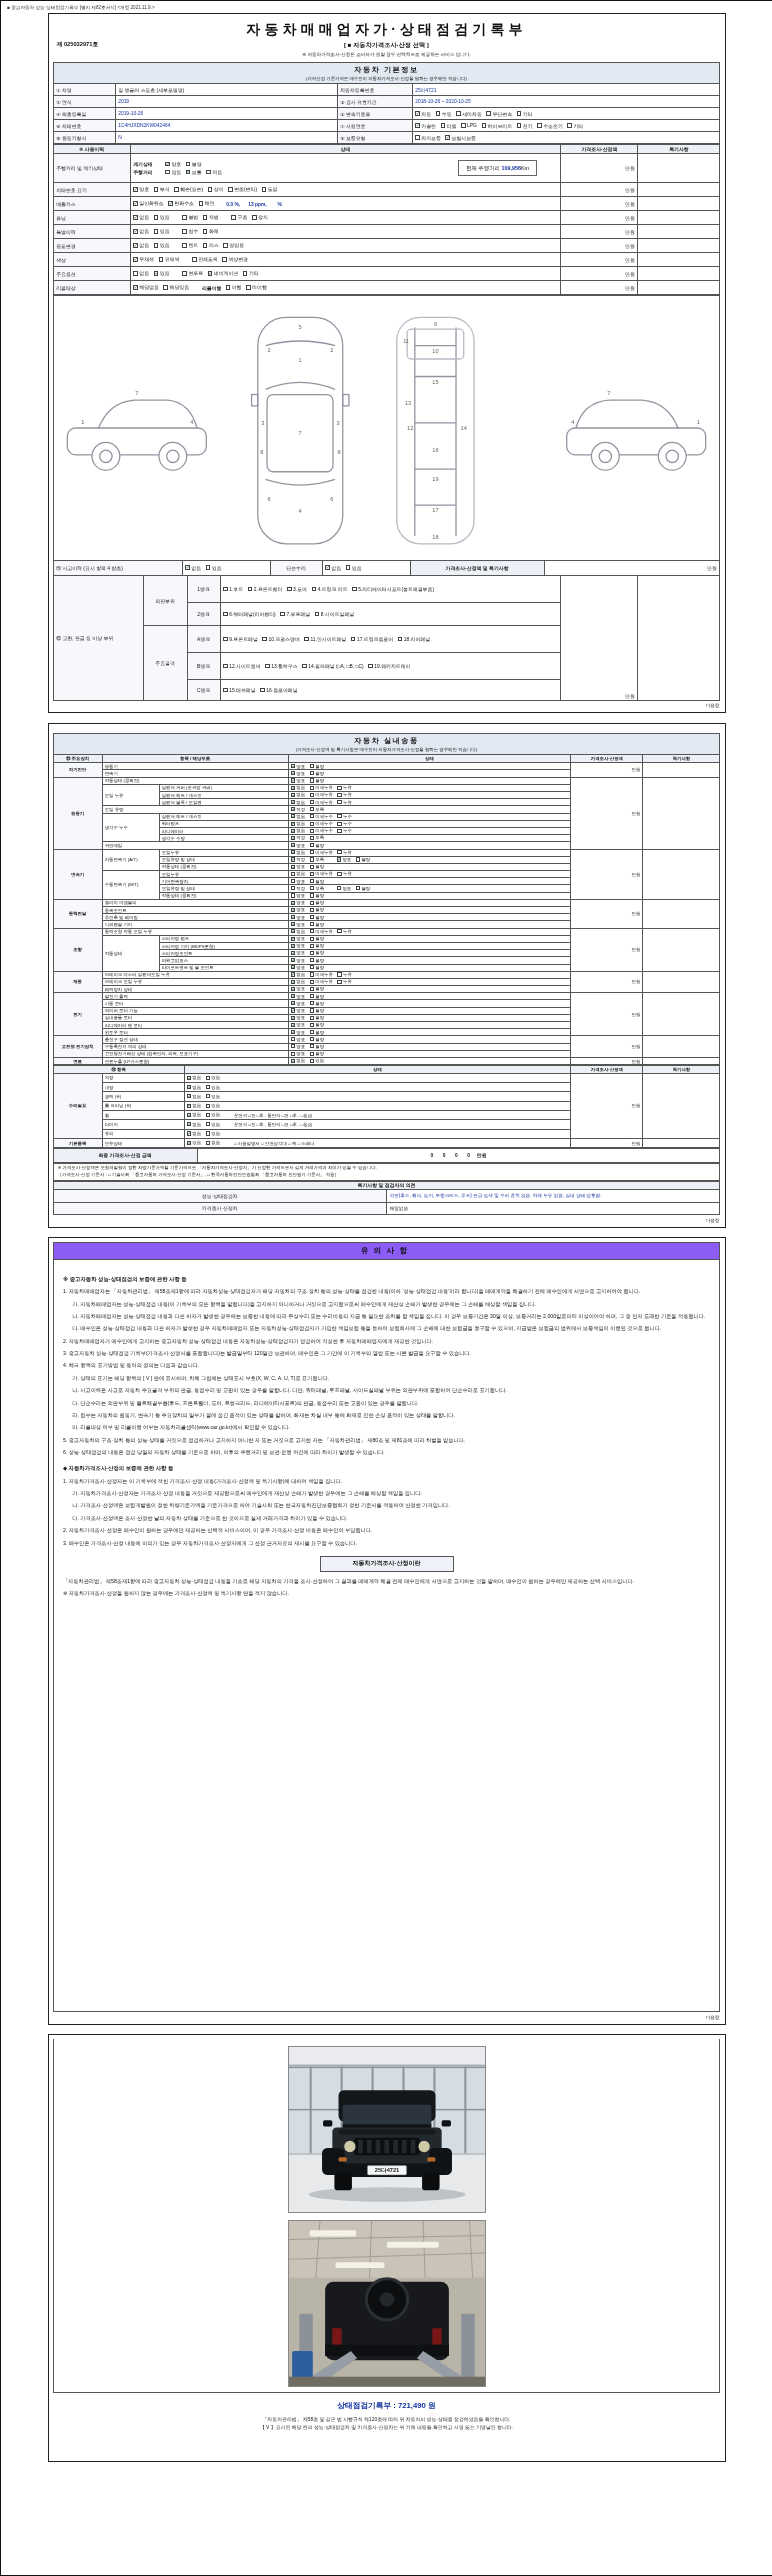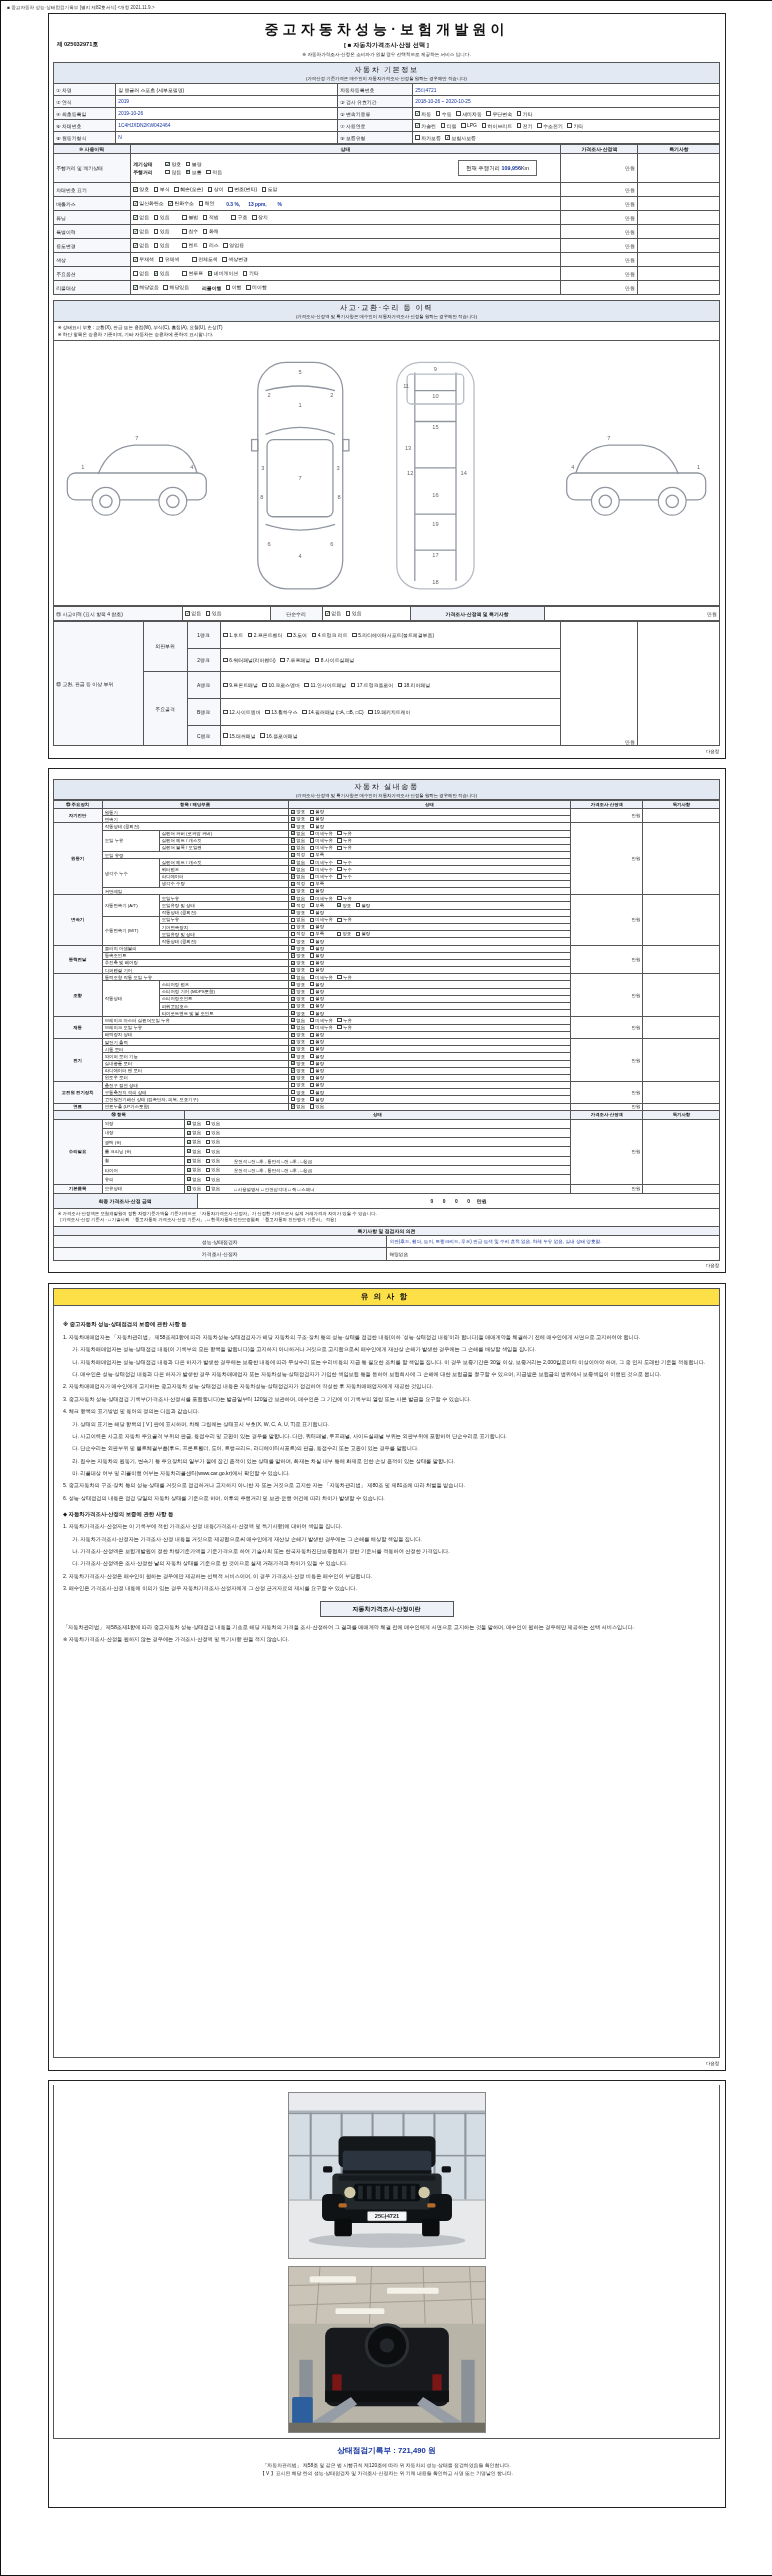--- a/index.html
+++ b/index.html
@@ -6,21 +6,21 @@
   html,body{background:#fff}
   body{width:773px;font-family:"Liberation Sans","DejaVu Sans",sans-serif;color:#111}
   .sheet{width:773px;min-height:2576px;border:1px solid #111;background:#fff;padding:2.1px 0 15.5px;position:relative}
   .topnote{font-size:4.6px;color:#333;padding:1.5px 6.2px 3.1px}
   .block{width:678px;margin:0 auto 9.3px;border:1px solid #222;background:#fff;padding:4.1px;position:relative}
   h1.title{text-align:center;font-size:14px;font-weight:700;letter-spacing:4.1px;margin-top:3.1px}
   .sub{text-align:center;font-size:6.2px;font-weight:700;margin-top:2.6px}
   .subnote{text-align:center;font-size:4.6px;margin-top:1.5px;color:#222}
   .docno{position:absolute;left:8.2px;top:27px;font-size:5.7px;font-weight:700}
   .secbar{background:#e3e9f2;border:0.5px solid #555;padding:2.1px 0 1.5px;margin-top:5.2px}
-  .secbar .t{text-align:center;font-size:7.2px;font-weight:400;letter-spacing:1.5px}
+  .secbar .t{text-align:center;font-size:7.2px;font-weight:700;letter-spacing:1.5px}
   .secbar .n{text-align:center;font-size:4.4px;margin-top:1px}
   table.frm{width:100%;border-collapse:collapse;table-layout:fixed;margin-top:-0.5px;background:#fff}
   .frm td{border:0.5px solid #555;font-size:4.9px;padding:0.5px 2.6px;vertical-align:middle;word-break:keep-all;overflow:hidden}
   .hd{background:#edf1f7;text-align:center;font-weight:700}
   .lab{background:#f6f8fb}
   .dev{background:#f6f8fb;text-align:center;font-weight:700}
   .cat{font-size:4.4px}
   .price{text-align:right;color:#222}
   .blue{color:#1534a0}
   .legendbox{border:0.5px solid #555;margin-top:-0.5px;padding:1.5px 4.1px;background:#fff}
@@ -33,42 +33,42 @@
   .small .cb{width:4.1px;height:4.1px}
   .small .cb.on::after{font-size:5.2px;top:-2.1px}
   .gsep{display:inline-block;width:8.2px}
   .vals{margin-left:7.2px;white-space:pre;font-weight:700}
   .mil{display:flex;justify-content:space-between;align-items:center}
   .mline{margin:1.5px 0}
   .inlab{display:inline-block;min-width:28px;font-weight:700;margin-right:4.1px}
   .curbox{border:0.5px solid #666;padding:3.1px 7.2px;font-size:5.4px;margin-right:20.6px;background:#fff;white-space:nowrap}
   .items{display:flex;flex-wrap:wrap;row-gap:1.5px}
   .nextpage{text-align:right;font-size:4.6px;padding:2.6px 1px 0;color:#222}
-  .noticeTitle{border:0.5px solid #555;background:#fde047;text-align:center;font-size:7.7px;font-weight:700;letter-spacing:5.2px;padding:3.1px 0}
+  .noticeTitle{border:0.5px solid #555;background:#8b5cf6;text-align:center;font-size:7.7px;font-weight:700;letter-spacing:5.2px;padding:3.1px 0}
   .ntxt{border:0.5px solid #555;border-top:none;padding:7.2px 9.3px 10.3px;min-height:752px}
   .ntxt p{font-size:5.2px;line-height:8.8px;margin:3.6px 0;color:#151515}
   .ntxt p.nb{font-weight:700;font-size:5.4px;margin-top:7.2px}
   .ntxt p.ind1{margin-left:9.3px}
   .defbox{border:0.5px solid #555;width:134px;margin:8.2px auto 5.2px;text-align:center;font-weight:700;font-size:6px;padding:2.6px 0;background:#eef2f8}
   .photowrap{display:flex;flex-direction:column;align-items:center;gap:7.2px;padding:7.2px 0 5.2px;border:0.5px solid #555;border-top:none;margin-top:-0.5px}
   .photo{border:0.5px solid #888;line-height:0}
   .premium{text-align:center;color:#1534a0;font-weight:700;font-size:7.7px;margin:7.2px 0 5.2px}
   .signline{text-align:center;font-size:4.9px;margin:2.6px 0;color:#222}
   .signspace{height:24px}
   svg text{font-family:"Liberation Sans","DejaVu Sans",sans-serif}
 </style>
 </head>
 <body>
 
 <div class="sheet">
   <div class="topnote">■ 중고자동차 성능·상태점검기록부 [별지 제82호서식] &lt;개정 2021.11.9.&gt;</div>
 
   <section class="block">
     <div class="docno">제 025032971호</div>
-    <h1 class="title">중고자동차성능·보험개발원이</h1>
+    <h1 class="title">자동차매매업자가·상태점검기록부</h1>
     <div class="sub">[ ■ 자동차가격조사·산정 선택 ]</div>
     <div class="subnote">※ 자동차가격조사·산정은 소비자가 원할 경우 선택적으로 제공하는 서비스 입니다.</div>
 
     <div id="basicBox">
         <div class="secbar">
           <div class="t">자동차 기본정보</div>
           <div class="n">(가격산정 기준가격은 매수인이 자동차가격조사·산정을 원하는 경우에만 적습니다)</div>
         </div>
         <table class="frm">
           <colgroup>
@@ -351,30 +351,20 @@
                     <span>이행</span>
                   </span><span class="cbw">
                     <span class="cb"></span>
                     <span>미이행</span>
                   </span></span></td>
               <td class="price">만원</td>
               <td></td>
             </tr>
           </tbody>
         </table>
-      </div>
-    <div id="accidentHead">
-        <div class="secbar">
-          <div class="t">사고·교환·수리 등 이력</div>
-          <div class="n">(가격조사·산정액 및 특기사항은 매수인이 자동차가격조사·산정을 원하는 경우에만 적습니다)</div>
-        </div>
-        <div class="legendbox">
-          <div>※ 상태표시 부호 : 교환(X), 판금 또는 용접(W), 부식(C), 흠집(A), 요철(U), 손상(T)</div>
-          <div>※ 하단 항목은 승용차 기준이며, 기타 자동차는 승용차에 준하여 표시합니다.</div>
-        </div>
       </div>
 
     <div class="diagram">
       <svg width="659" height="258" viewBox="0 0 1280 500">
         <g stroke="#9096a0" stroke-width="2.5" fill="none">
 
           <rect x="20" y="250" width="270" height="52" rx="16"></rect>
           <path d="M80 252 Q100 200 150 196 L215 196 Q258 200 272 250"></path>
           <circle cx="95" cy="305" r="27" fill="#fff"></circle>
             <circle cx="95" cy="305" r="12"></circle>

